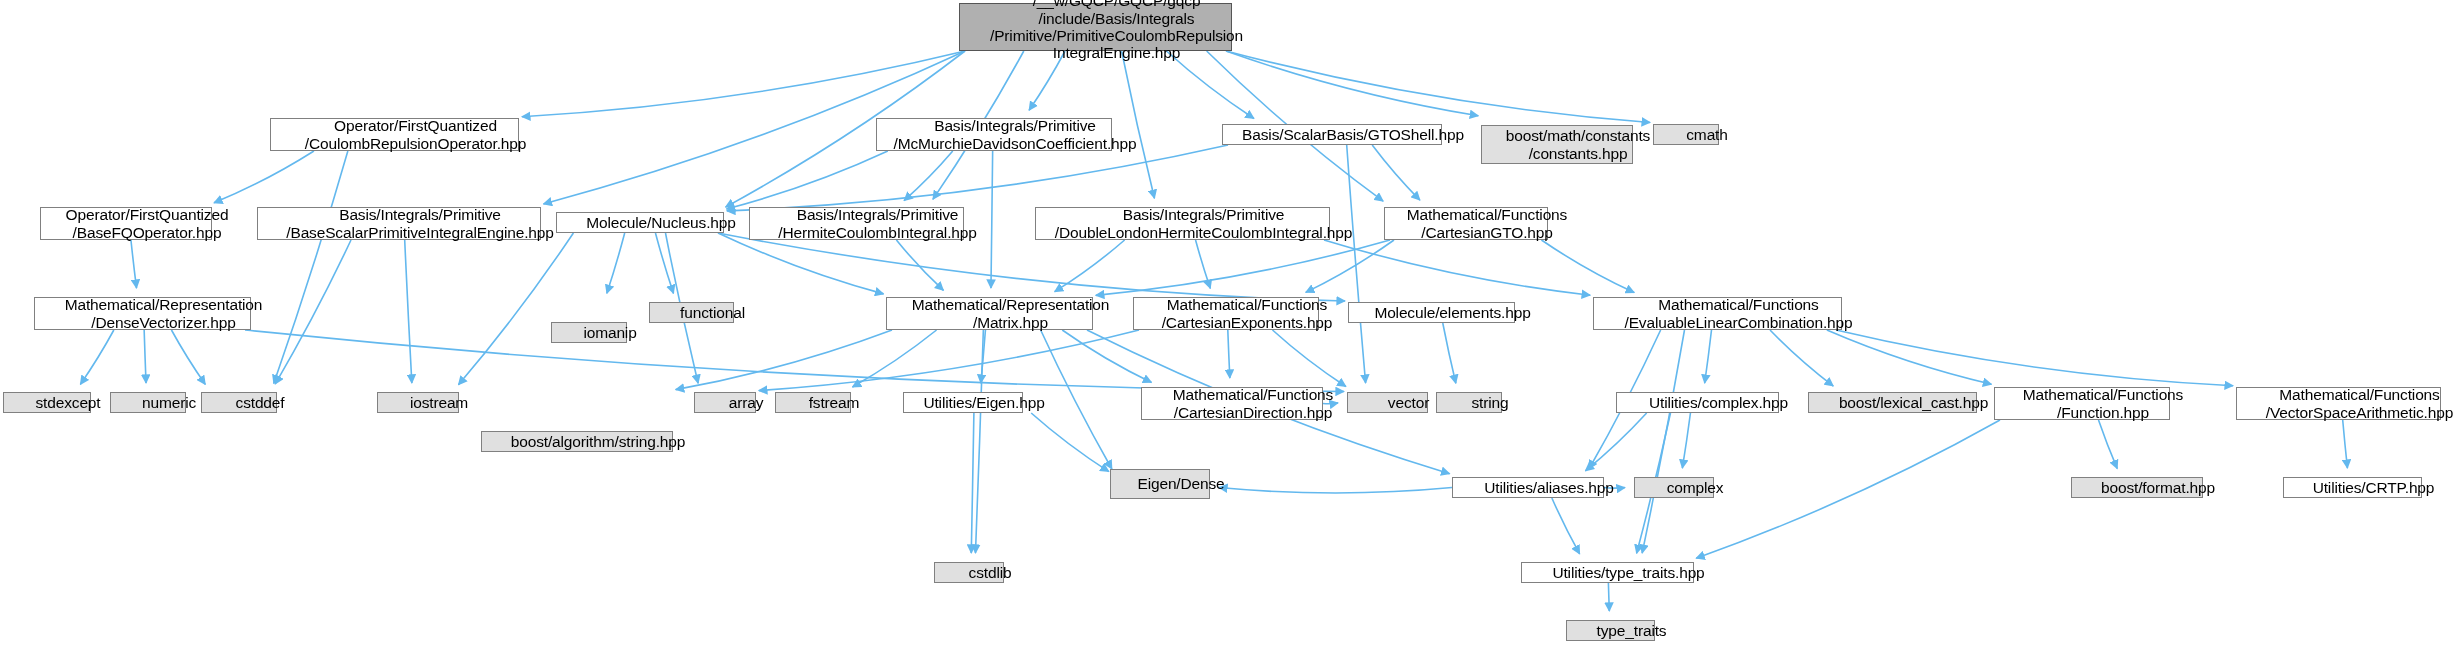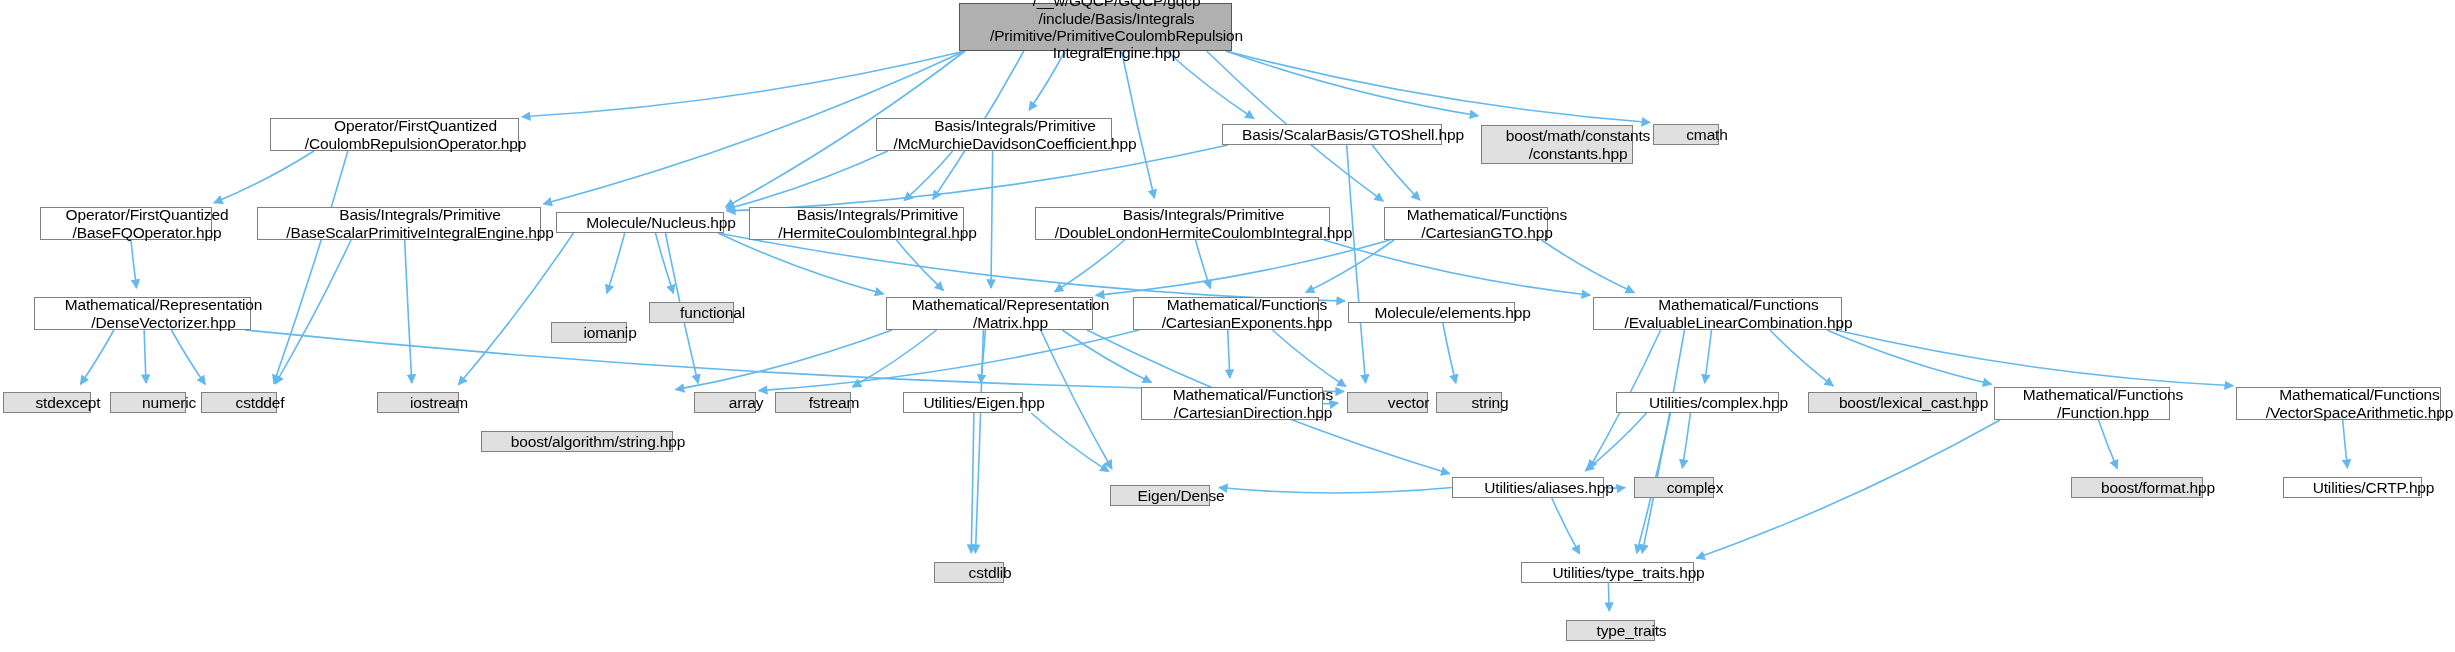--- a/index.html
+++ b/index.html
@@ -179,21 +179,21 @@
       <div class="node local" style="left: 1141px; top: 387px; width: 182px; height: 33px;"><span class="node-label">Mathematical/Functions
 /CartesianDirection.hpp</span></div>
       <div class="node system" style="left: 1347px; top: 392px; width: 81px; height: 21px;"><span class="node-label">vector</span></div>
       <div class="node system" style="left: 1436px; top: 392px; width: 66px; height: 21px;"><span class="node-label">string</span></div>
       <div class="node local" style="left: 1616px; top: 392px; width: 163px; height: 21px;"><span class="node-label">Utilities/complex.hpp</span></div>
       <div class="node system" style="left: 1808px; top: 392px; width: 169px; height: 21px;"><span class="node-label">boost/lexical_cast.hpp</span></div>
       <div class="node local" style="left: 1994px; top: 387px; width: 176px; height: 33px;"><span class="node-label">Mathematical/Functions
 /Function.hpp</span></div>
       <div class="node local" style="left: 2236px; top: 387px; width: 205px; height: 33px;"><span class="node-label">Mathematical/Functions
 /VectorSpaceArithmetic.hpp</span></div>
-      <div class="node system" style="left: 1110px; top: 485px; width: 100px; height: 21px;"><span class="node-label">Eigen/Dense</span></div>
+      <div class="node system" style="left: 1110px; top: 469px; width: 100px; height: 30px;"><span class="node-label">Eigen/Dense</span></div>
       <div class="node local" style="left: 1452px; top: 477px; width: 152px; height: 21px;"><span class="node-label">Utilities/aliases.hpp</span></div>
       <div class="node system" style="left: 1634px; top: 477px; width: 80px; height: 21px;"><span class="node-label">complex</span></div>
       <div class="node system" style="left: 2071px; top: 477px; width: 132px; height: 21px;"><span class="node-label">boost/format.hpp</span></div>
       <div class="node local" style="left: 2283px; top: 477px; width: 139px; height: 21px;"><span class="node-label">Utilities/CRTP.hpp</span></div>
       <div class="node system" style="left: 934px; top: 562px; width: 70px; height: 21px;"><span class="node-label">cstdlib</span></div>
       <div class="node local" style="left: 1521px; top: 562px; width: 173px; height: 21px;"><span class="node-label">Utilities/type_traits.hpp</span></div>
       <div class="node system" style="left: 1566px; top: 620px; width: 89px; height: 21px;"><span class="node-label">type_traits</span></div>
     </div>
 </div>
 

